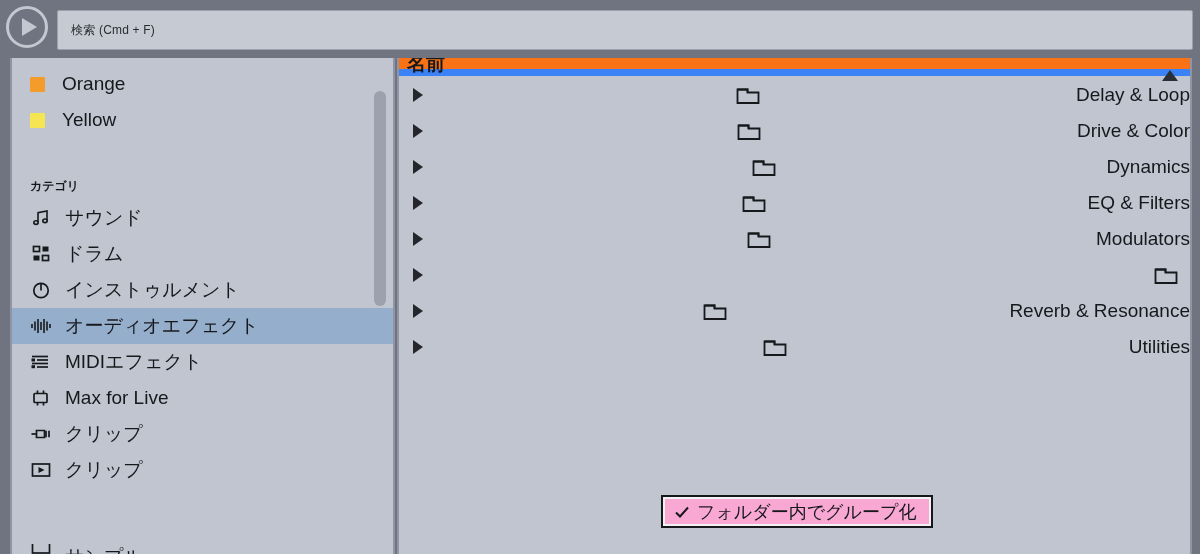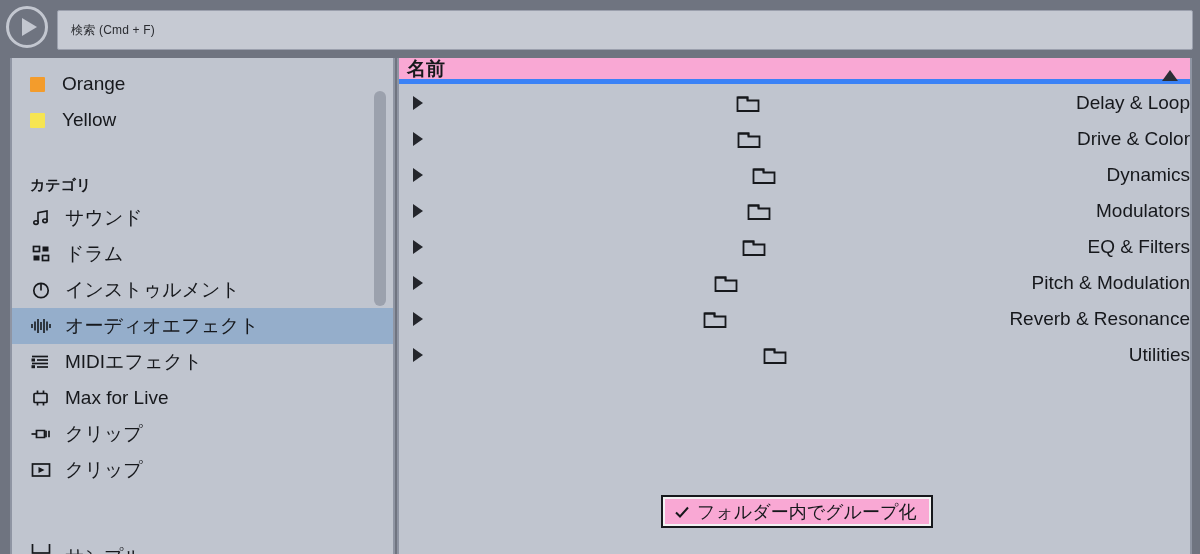--- a/index.html
+++ b/index.html
@@ -121,21 +121,21 @@
   .row.selected {
     background: #95aecb;
   }
   .sec-head {
     height: 40px;
     display: flex;
     align-items: flex-end;
     padding-left: 18px;
     padding-bottom: 5px;
     box-sizing: border-box;
-    font-size: 15px;
+    font-size: 12px;
     font-weight: bold;
     color: #16181c;
   }
   .partial-top {
     position: absolute;
     left: 0; top: 0;
     width: 100%;
     height: 8px;
     overflow: hidden;
   }
@@ -176,23 +176,23 @@
     left: 397px; top: 0;
     width: 795px;
     height: 496px;
     background: #c0c5cf;
     border-left: 2px solid #8f95a3;
     border-right: 2px solid #8f95a3;
     box-sizing: border-box;
     overflow: hidden;
   }
   .col-header {
-    height: 26px;
-    background: #f9a8d4;
-    border-bottom: 5px solid #3b82f6;
+    height: 18px;
+    background: #f97316;
+    border-bottom: 7px solid #3b82f6;
     display: flex;
     align-items: center;
     padding: 0 0 0 8px;
     box-sizing: border-box;
     position: relative;
   }
   .col-header .title {
     font-size: 19px;
     font-weight: bold;
     color: #16181c;
@@ -488,47 +488,46 @@
         <div class="tree-row">
           <span class="disc">
               <span class="disc-tri"></span>
             </span>
           <span class="folder-ic">
             <svg width="26" height="22" viewBox="0 0 26 22">
               <path d="M2.5 5.5V19h21V8.5h-11l-0-3z" fill="none" stroke="#16181c" stroke-width="1.8" stroke-linejoin="miter"></path>
               <path d="M2.5 5.5h10v3" fill="none" stroke="#16181c" stroke-width="1.8"></path>
             </svg>
           </span>
+          <span>EQ &amp; Filters</span>
+        </div>
+
+        <div class="tree-row">
+          <span class="disc">
+              <span class="disc-tri"></span>
+            </span>
+          <span class="folder-ic">
+            <svg width="26" height="22" viewBox="0 0 26 22">
+              <path d="M2.5 5.5V19h21V8.5h-11l-0-3z" fill="none" stroke="#16181c" stroke-width="1.8" stroke-linejoin="miter"></path>
+              <path d="M2.5 5.5h10v3" fill="none" stroke="#16181c" stroke-width="1.8"></path>
+            </svg>
+          </span>
           <span>Modulators</span>
         </div>
 
         <div class="tree-row">
           <span class="disc">
               <span class="disc-tri"></span>
             </span>
           <span class="folder-ic">
             <svg width="26" height="22" viewBox="0 0 26 22">
               <path d="M2.5 5.5V19h21V8.5h-11l-0-3z" fill="none" stroke="#16181c" stroke-width="1.8" stroke-linejoin="miter"></path>
               <path d="M2.5 5.5h10v3" fill="none" stroke="#16181c" stroke-width="1.8"></path>
             </svg>
           </span>
-          <span>EQ &amp; Filters</span>
-        </div>
-
-        <div class="tree-row">
-          <span class="disc">
-              <span class="disc-tri"></span>
-            </span>
-          <span class="folder-ic">
-            <svg width="26" height="22" viewBox="0 0 26 22">
-              <path d="M2.5 5.5V19h21V8.5h-11l-0-3z" fill="none" stroke="#16181c" stroke-width="1.8" stroke-linejoin="miter"></path>
-              <path d="M2.5 5.5h10v3" fill="none" stroke="#16181c" stroke-width="1.8"></path>
-            </svg>
-          </span>
-          <span>Pitch &amp; Modulation</span>
         </div>
 
         <div class="tree-row">
           <span class="disc">
               <span class="disc-tri"></span>
             </span>
           <span class="folder-ic">
             <svg width="26" height="22" viewBox="0 0 26 22">
               <path d="M2.5 5.5V19h21V8.5h-11l-0-3z" fill="none" stroke="#16181c" stroke-width="1.8" stroke-linejoin="miter"></path>
               <path d="M2.5 5.5h10v3" fill="none" stroke="#16181c" stroke-width="1.8"></path>

